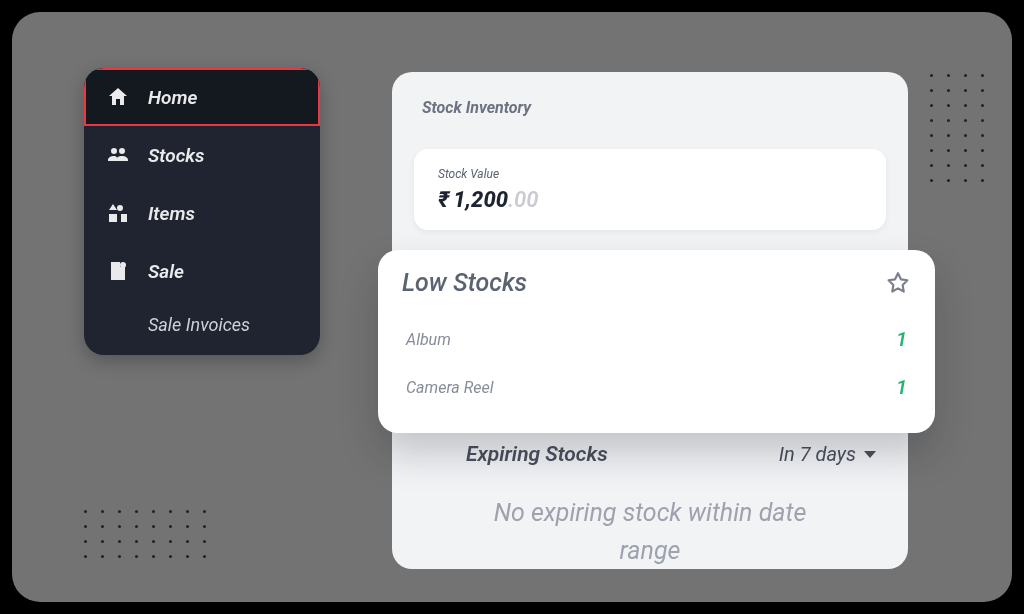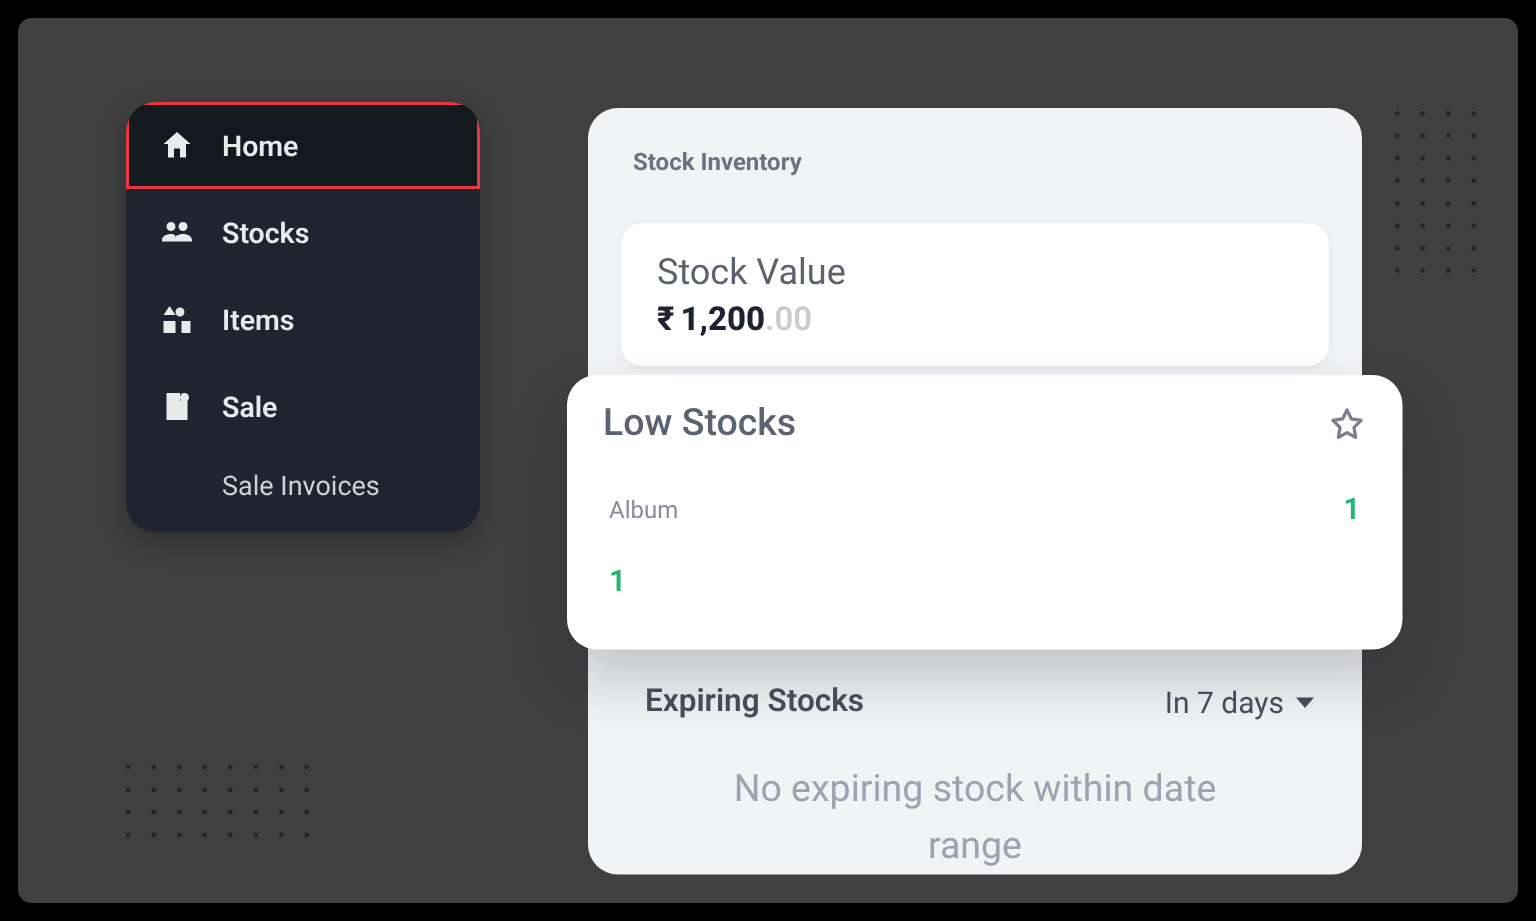--- a/index.html
+++ b/index.html
@@ -1,49 +1,49 @@
 <!DOCTYPE html>
 <html><head>
   <meta charset="utf-8">
   <style>
     * { margin: 0; padding: 0; box-sizing: border-box; font-family: -apple-system, BlinkMacSystemFont, "Segoe UI", Roboto, sans-serif; }
     body { background: #000; width: 1024px; height: 614px; overflow: hidden; }
     .outer-frame { background: #000; width: 100%; height: 100%; padding: 12px; border-radius: 24px; }
-    .app-card { background: #404040; width: 100%; height: 100%; border-radius: 9px; position: relative; overflow: hidden; }
+    .app-card { background: #737373; width: 100%; height: 100%; border-radius: 28px; position: relative; overflow: hidden; font-style: italic; }
 
     .sidebar { position: absolute; top: 56px; left: 72px; width: 236px; border-radius: 20px; background: #1f2430; overflow: hidden; box-shadow: 0 6px 18px rgba(0,0,0,0.25); }
     .sidebar-item { display: flex; align-items: center; gap: 18px; padding: 17px 22px; color: #e9eaec; font-weight: 600; font-size: 19px; cursor: pointer; }
     .sidebar-item.active { background: #14181f; position: relative; }
     .sidebar-item.active::after { content:""; position:absolute; left:0; right:0; bottom:0; height:2px; background:#e73844; }
     .sidebar-item.active::before { content:""; position:absolute; left:0; right:0; top:0; height:2px; background:#e73844; }
     .sidebar-item.active .side-left { position:absolute; left:0; top:0; bottom:0; width:2px; background:#e73844; }
     .sidebar-item.active .side-right { position:absolute; right:0; top:0; bottom:0; width:2px; background:#e73844; }
     .sidebar-sub { display:flex; padding: 14px 22px 20px 64px; color:#cfd1d6; font-size:18px; cursor:pointer;align-items:flex-end; }
     .sidebar .icon { width:24px; height:24px; display:flex; align-items:center; justify-content:center; color:#e9eaec; flex:0 0 24px; }
     .sidebar .icon svg { width:24px; height:24px; fill:currentColor; }
 
     .panel { position:absolute; top:60px; left:380px; width:516px; background:#f2f3f5; border-radius:20px; padding: 22px 22px 0 22px; }
     .panel-title { color:#6d7280; font-weight:700; font-size:16px; margin: 4px 0 32px 8px; }
     .stock-value-card { background:#fff; border-radius:14px; padding:18px 24px; box-shadow: 0 2px 6px rgba(0,0,0,0.06); margin-bottom: 198px; }
-    .stock-value-label { color:#5b6270; font-size:24px; margin-bottom:6px; }
+    .stock-value-label { color:#5b6270; font-size:12px; margin-bottom:6px; }
     .stock-value-amount { color:#1d2330; font-weight:800; font-size:22px; display:flex; align-items:baseline; gap:0; }
     .currency { margin-right:4px; }
     .amount-dec { color:#c9cbd1; font-weight:600; }
 
     .low-stocks-card { position:absolute; top: 238px; left:366px; width:557px; background:#fff; border-radius:20px; padding: 18px 24px 22px 24px; box-shadow: 0 20px 38px rgba(25,28,40,0.22); }
     .low-stocks-head { display:flex; align-items:center; justify-content:space-between; margin-bottom:18px; }
     .low-stocks-title { color:#5b6270; font-size:25px; font-weight:500; }
     .star-icon { width:26px; height:26px; color:#7a7f8b; cursor:pointer; }
     .star-icon svg { width:100%; height:100%; fill:none; stroke:currentColor; stroke-width:2; stroke-linejoin:round; }
     .low-row { display:flex; justify-content:space-between; align-items:center; padding:12px 4px; }
     .low-name { color:#878c99; font-size:16px; }
     .low-qty { color:#22b66e; font-size:20px; font-weight:600; }
 
     .expiring { margin-top: 8px; padding: 8px 8px 0 8px; }
-    .expiring-head { display:flex; align-items:center; justify-content:space-between; padding: 6px 2px 10px 8px; }
+    .expiring-head { display:flex; align-items:center; justify-content:space-between; padding: 6px 2px 10px 8px; margin-left: 36px; }
     .expiring-title { color:#4a4f5c; font-size:21px; font-weight:600; }
     .expiring-filter { display:flex; align-items:center; gap:8px; color:#4a4f5c; font-size:20px; cursor:pointer; }
     .caret { width:0; height:0; border-left:6px solid transparent; border-right:6px solid transparent; border-top:7px solid #4a4f5c; }
     .expiring-empty { text-align:center; color:#9ea1ae; font-size:25px; padding: 18px 40px 0 40px; line-height:1.5; }
 
     .dots-tr { position:absolute; top:62px; right:28px; }
     .dots-bl { position:absolute; bottom:44px; left:72px; }
 
     .dots-grid { display:grid; gap:12px 14px; }
     .dots-grid span { width:3px; height:3px; background:#1d2330; border-radius:50%; }
@@ -164,20 +164,21 @@
           <svg viewBox="0 0 24 24">
               <path d="M12 3l2.7 5.6 6 .9-4.4 4.3 1 6.1L12 17l-5.3 2.9 1-6.1L3.3 9.5l6-.9L12 3z"></path>
             </svg>
         </div>
       </div>
       <div class="low-row">
         <span class="low-name">Album</span>
         <span class="low-qty">1</span>
       </div>
       <div class="low-row">
+        <span class="low-name">Camera Reel</span>
         <span class="low-qty">1</span>
       </div>
     </div>
 
     <div class="dots-bl">
       <div class="dots-grid">
         <span></span>
           <span></span>
           <span></span>
           <span></span>

